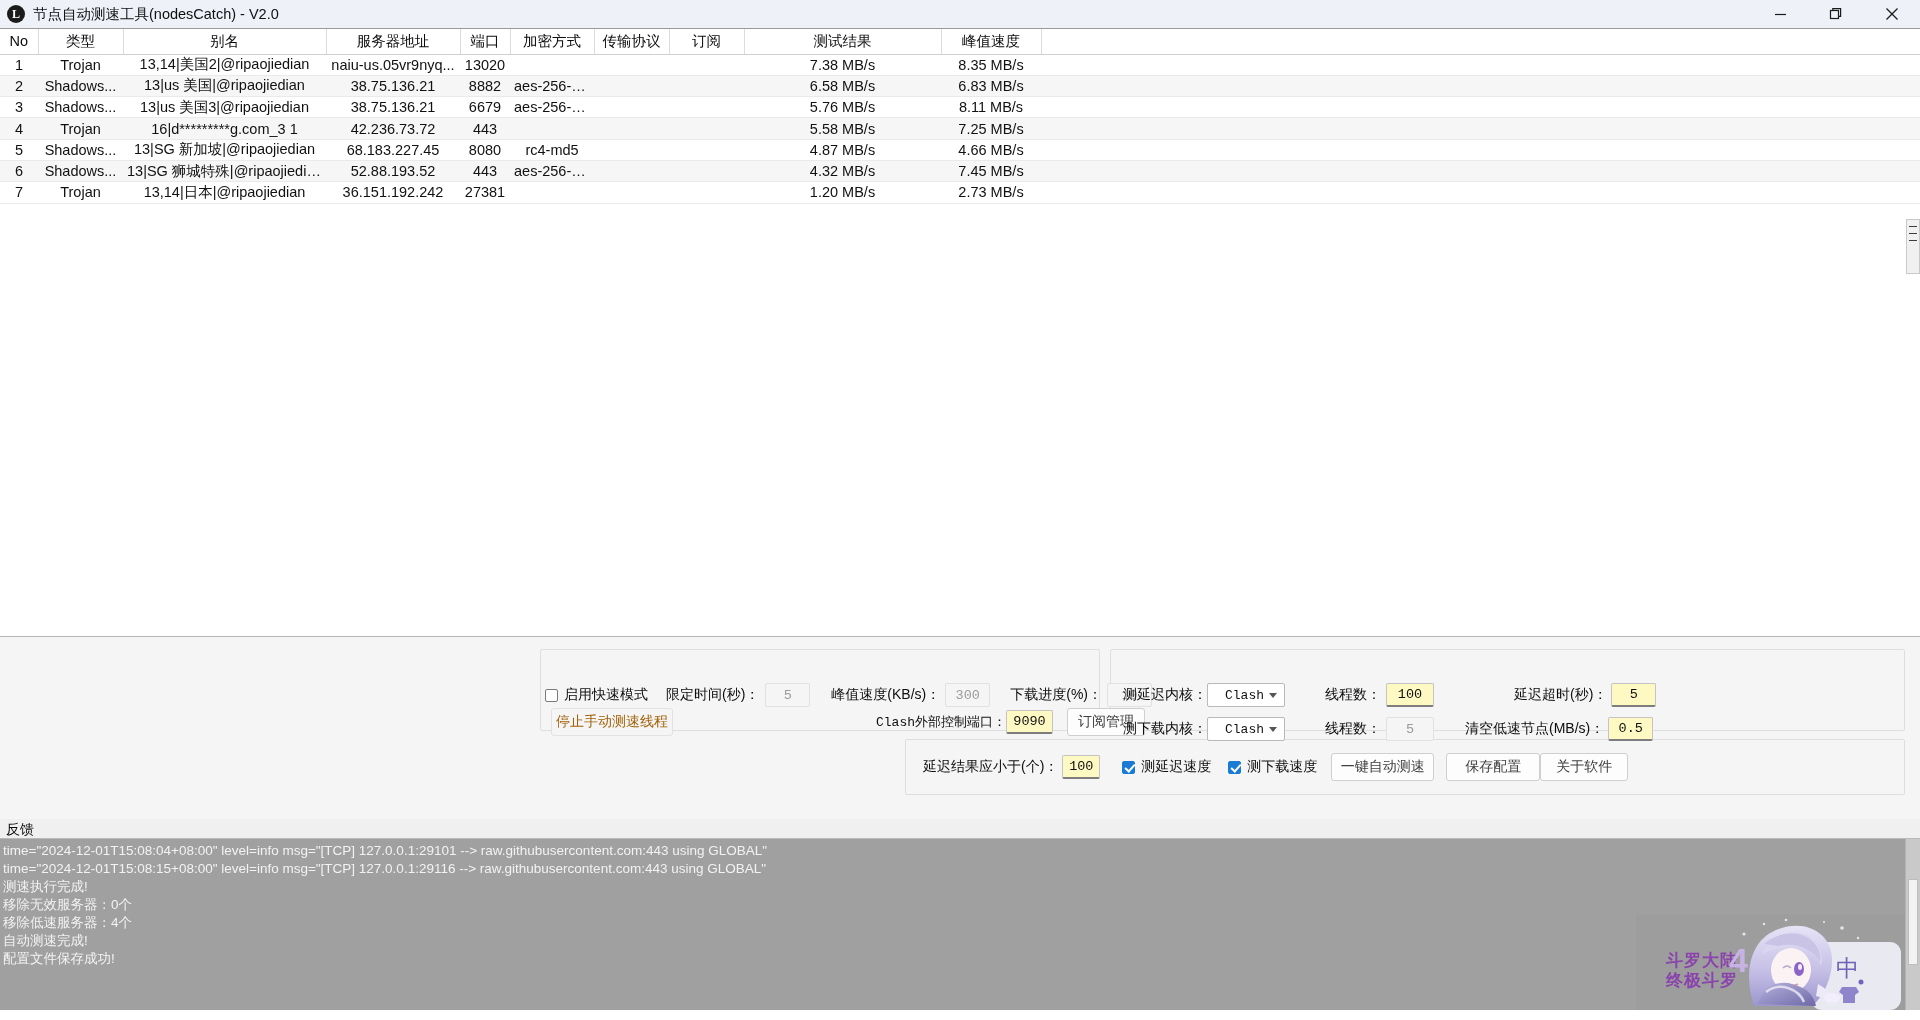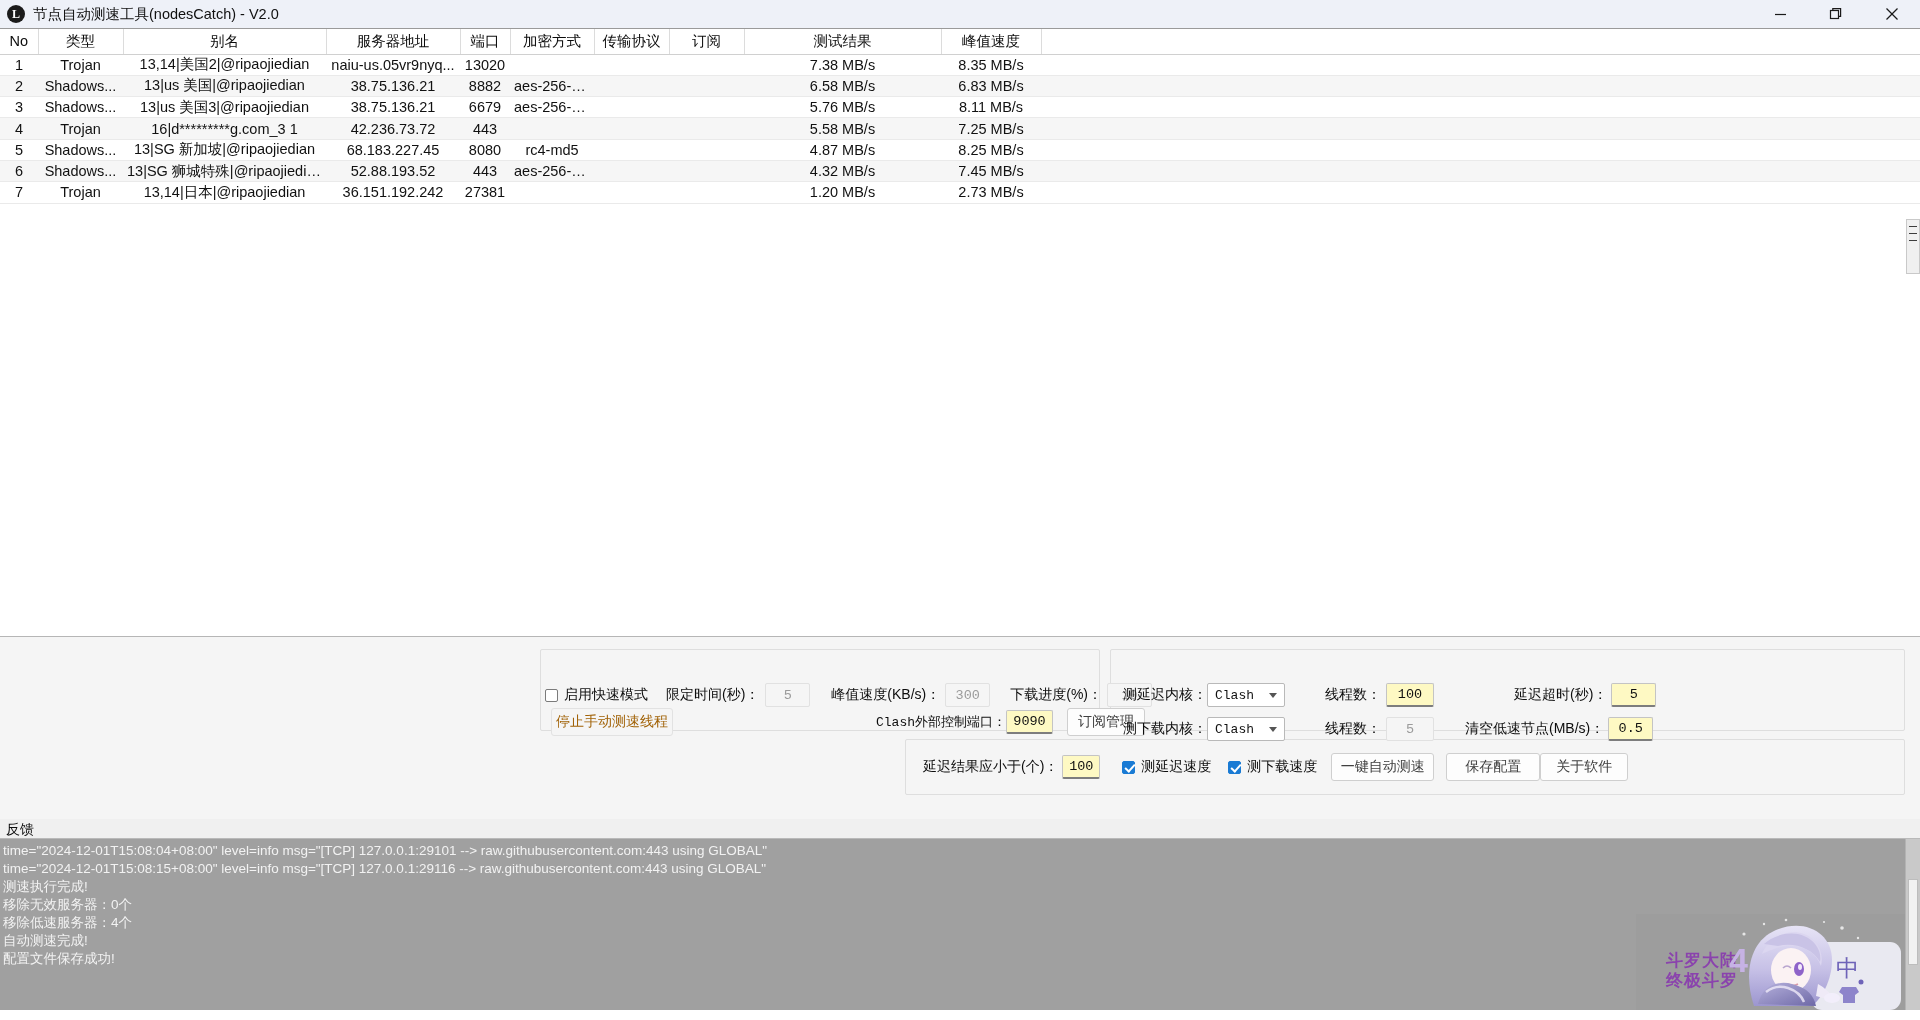--- a/index.html
+++ b/index.html
@@ -168,21 +168,21 @@
     padding: 0 10px;
   }
   .btn.disabled { color: #a16207; background: #f5f5f5; border-color: #e2e2e2; }
 
   .combo {
     border: 1px solid #b9b9b9;
     background: #ffffff;
     height: 24px; width: 78px;
     border-radius: 2px;
     display: flex; align-items: center;
-    padding: 0 4px 0 7px;
+    padding: 0 4px 0 17px;
     font-family: "Liberation Mono", monospace;
     font-size: 13px; color: #111;
     position: relative;
   }
   .combo .cv { flex: 1; }
   .combo .chev {
     width: 0; height: 0;
     border-left: 4.5px solid transparent;
     border-right: 4.5px solid transparent;
     border-top: 5px solid #555;
@@ -388,21 +388,21 @@
         <tr>
           <td class="num">5</td>
           <td>Shadows...</td>
           <td>13|SG 新加坡|@ripaojiedian</td>
           <td>68.183.227.45</td>
           <td>8080</td>
           <td>rc4-md5</td>
           <td></td>
           <td></td>
           <td class="rightpad">4.87 MB/s</td>
-          <td class="rightpad">8.25 MB/s</td>
+          <td class="rightpad">4.66 MB/s</td>
           <td></td>
         </tr>
         <tr>
           <td class="num">6</td>
           <td>Shadows...</td>
           <td>13|SG 狮城特殊|@ripaojiedian</td>
           <td>52.88.193.52</td>
           <td>443</td>
           <td>aes-256-cfb</td>
           <td></td>

